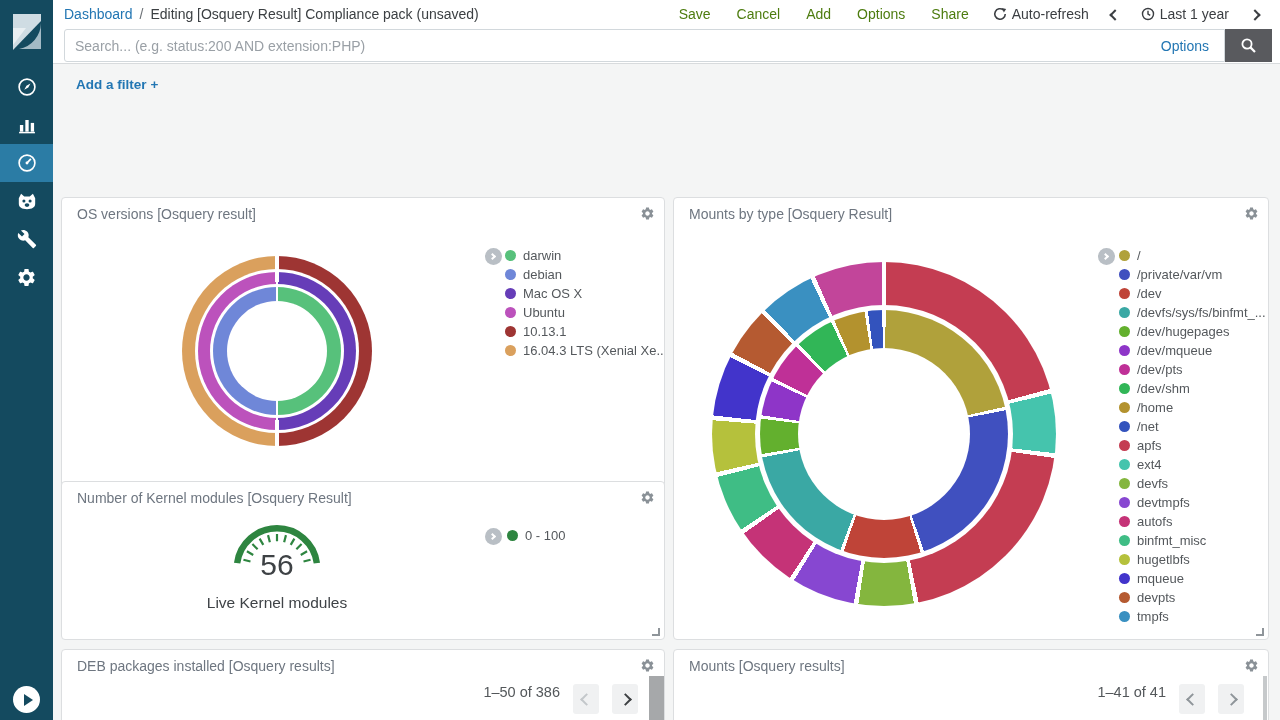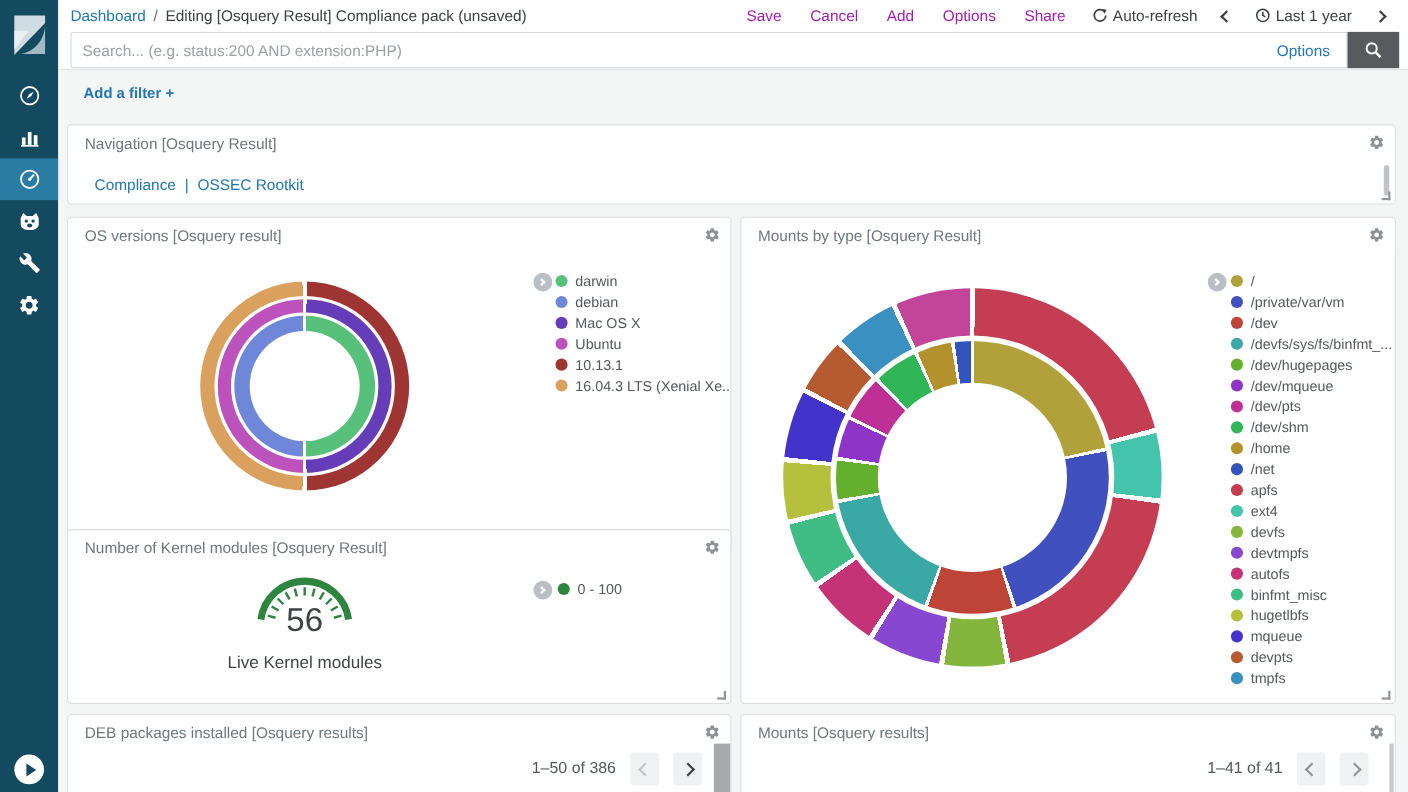--- a/index.html
+++ b/index.html
@@ -18,21 +18,21 @@
   .collapse .tri{width:0;height:0;border-left:9px solid #144a5f;border-top:6px solid transparent;
     border-bottom:6px solid transparent;margin-left:3px;}
 
   
   .topbar{position:absolute;left:53px;top:0;right:0;height:28px;background:#fff;
     display:flex;align-items:center;padding:0 10px 0 11px;font-size:14px;}
   .crumb-link{color:#2276b3;text-decoration:none;cursor:pointer;}
   .crumb-sep{color:#6b7075;margin:0 7px;}
   .crumb-cur{color:#3c4043;}
   .tb-right{margin-left:auto;display:flex;align-items:center;}
-  .tb-btn{background:none;border:none;color:#a21caf;font-size:14px;padding:0 13px;}
+  .tb-btn{background:none;border:none;color:#4d7c0f;font-size:14px;padding:0 13px;}
   .tb-group{display:flex;align-items:center;gap:5px;padding:0 11px;cursor:pointer;color:#3b3e42;}
   .chev{display:inline-block;width:8px;height:8px;border-top:2px solid #3b3e42;border-right:2px solid #3b3e42;}
   .chev.left{transform:rotate(-135deg);}
   .chev.right{transform:rotate(45deg);}
   .tb-chev{padding:0 11px;background:none;border:none;}
 
   
   .search-row{position:absolute;left:53px;top:28px;right:0;height:36px;background:#fff;
     display:flex;align-items:center;padding:0 8px 0 11px;border-bottom:1px solid #d8dbdd;}
   .search-box{flex:1;height:33px;border:1px solid #d2d8dc;border-radius:3px 0 0 3px;
@@ -89,21 +89,21 @@
   #panel-kern .lg-toggle{left:423px;top:46px;}
   .lg-toggle .c{width:5px;height:5px;border-top:2px solid #fff;border-right:2px solid #fff;
     transform:rotate(45deg);margin-left:-2px;}
 
   .gauge-svg{position:absolute;left:160px;top:30px;width:110px;height:64px;}
   .gauge-num{position:absolute;left:160px;top:66px;width:110px;text-align:center;
     font-size:30px;color:#3e4245;}
   .gauge-label{position:absolute;left:85px;top:112px;width:260px;text-align:center;
     font-size:15.5px;color:#3f4347;}
 
-  .pager{position:absolute;top:34px;display:flex;align-items:center;gap:13px;
+  .pager{position:absolute;top:34px;display:flex;gap:13px;
     font-size:14.5px;color:#53575a;}
   #panel-deb .pager{right:26px;}
   #panel-mnt .pager{right:24px;}
   .pg-btn{width:26px;height:30px;background:#f0f1f2;border:none;border-radius:3px;
     display:flex;align-items:center;justify-content:center;}
   .pchev{display:inline-block;width:9px;height:9px;border-top:2.5px solid #8f959a;border-right:2.5px solid #8f959a;}
   .pchev.left{transform:rotate(-135deg);}
   .pchev.right{transform:rotate(45deg);}
   #panel-deb .pg-prev .pchev{border-color:#c3c7ca;}
   #panel-deb .pg-next .pchev{border-color:#3d4043;}
@@ -213,33 +213,20 @@
       <path d="M10.4 10.4L15 15" stroke="#fff" stroke-width="2.2"></path>
     </svg>
   </button>
 </div>
 
 <div class="main">
   <div class="filterbar">
     <a class="add-filter"><span>Add a filter</span><span class="plus">+</span></a>
   </div>
 
-  <div class="panel" id="panel-nav">
-    <div class="p-title">Navigation [Osquery Result]</div>
-    <button class="p-gear">
-      <svg class="gear-svg">
-          <use href="#i-gear"></use>
-        </svg>
-    </button>
-    <div class="nav-links">
-      <a>Compliance</a><span class="nav-sep">|</span><a>OSSEC Rootkit</a>
-    </div>
-    <div class="nav-thumb"></div>
-    <div class="rsz"></div>
-  </div>
 
   <div class="panel" id="panel-os">
     <div class="p-title">OS versions [Osquery result]</div>
     <button class="p-gear">
       <svg class="gear-svg">
           <use href="#i-gear"></use>
         </svg>
     </button>
     <div class="donut" id="os-donut">
       <div class="d-disc" style="left: 0px; top: 0px; width: 190px; height: 190px; background: conic-gradient(rgb(255, 255, 255) 0deg, rgb(255, 255, 255) 1.25deg, rgb(158, 53, 51) 1.25deg, rgb(158, 53, 51) 178.75deg, rgb(255, 255, 255) 178.75deg, rgb(255, 255, 255) 180deg, rgb(255, 255, 255) 180deg, rgb(255, 255, 255) 181.25deg, rgb(218, 160, 93) 181.25deg, rgb(218, 160, 93) 358.75deg, rgb(255, 255, 255) 358.75deg, rgb(255, 255, 255) 360deg);"></div>

